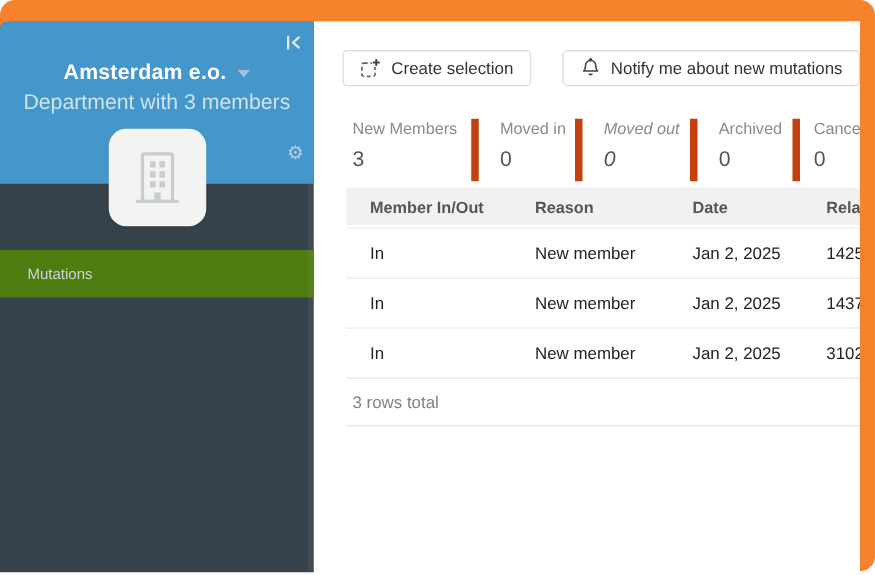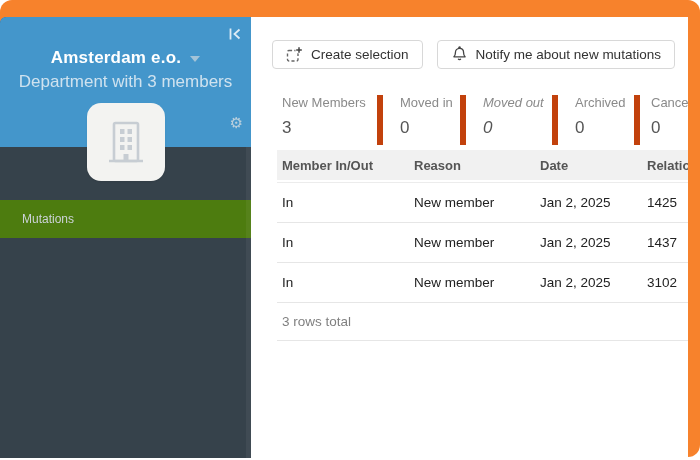--- a/index.html
+++ b/index.html
@@ -31,41 +31,41 @@
     width:78px; height:78px; background:#f3f3f1; border-radius:14px; z-index:2;
     display:flex; align-items:center; justify-content:center;
     box-shadow:0 1px 2px rgba(0,0,0,.08); }
   .gear { position:absolute; right:8px; top:98px; color:#b9cfdd; font-size:15px;
     line-height:15px; cursor:pointer; z-index:3; }
   .nav-item { margin-top:53px; height:38px; background:#4d7c0f; color:#ccd3d8;
     font-size:12px; line-height:38px; padding-left:22px; cursor:pointer; }
 
   
   .main { flex:1; min-width:0; padding-left:21px; position:relative; }
-  .toolbar { margin-top:23px; display:flex; gap:14px; }
+  .toolbar { margin-top:23px; display:flex; gap:25px;justify-content:flex-end; }
   .btn { display:inline-flex; align-items:center; gap:8px; height:29px;
     padding:0 13px; background:#fff; border:1px solid #d8d8d8; border-radius:4px;
     font-size:13.5px; color:#333; cursor:pointer; white-space:nowrap; }
 
   .stats { margin-top:26px; margin-left:5px; display:flex; width:540px; }
   .stat { padding-left:17px; border-left:6px solid #c2410c; height:50px; }
   .stat:nth-child(1){ width:100px; border-left:none; padding-left:5px; }
   .stat:nth-child(2){ width:83px; }
   .stat:nth-child(3){ width:92px;font-style:italic; }
   .stat:nth-child(4){ width:82px; }
   .stat:nth-child(5){ width:140px; padding-left:11px; }
   .stat-label { font-size:13px; color:#8a8a8a; white-space:nowrap; }
   .stat-value { font-size:17px; color:#555; margin-top:8px; }
 
   .table { margin-left:5px; margin-top:5px; width:580px; }
   .thead, .trow { display:grid; grid-template-columns:132px 126px 107px 200px;
     align-items:center; }
   .thead { height:30px; background:#f1f1f1; font-weight:bold; font-size:13px;
     color:#555; }
-  .th, .td { padding-left:5px; white-space:nowrap; overflow:hidden; }
+  .th, .td { padding-left:19px; white-space:nowrap; overflow:hidden; }
   .tbody { margin-top:2px; border-top:1px solid #ececec; }
   .trow { height:40px; border-bottom:1px solid #e6e6e6; font-size:13.5px;
     color:#222; cursor:pointer; background:#fff; }
   .tfooter { height:38px; line-height:38px; color:#808080; font-size:13.5px;
     padding-left:5px; border-bottom:1px solid #e6e6e6; }
 
   svg { display:block; }
 </style>
 </head>
 <body>

